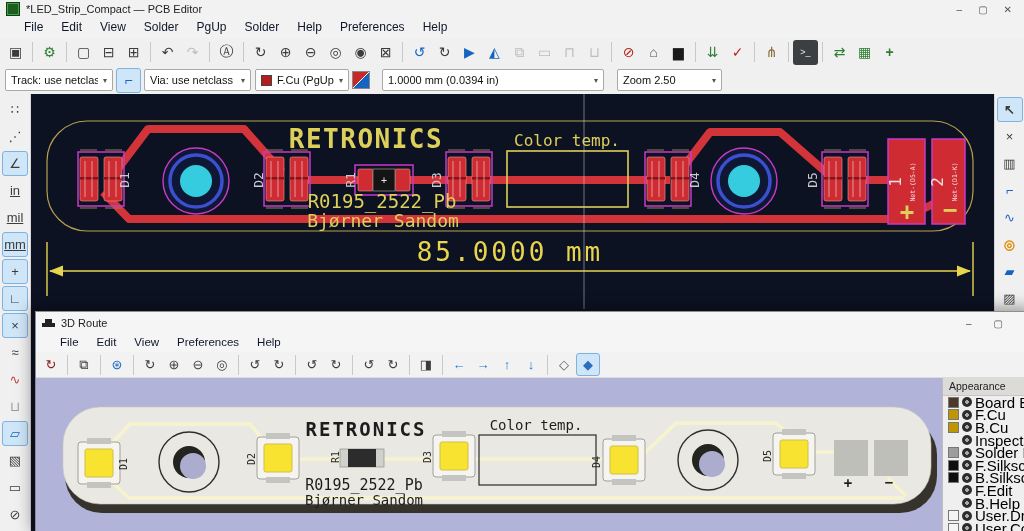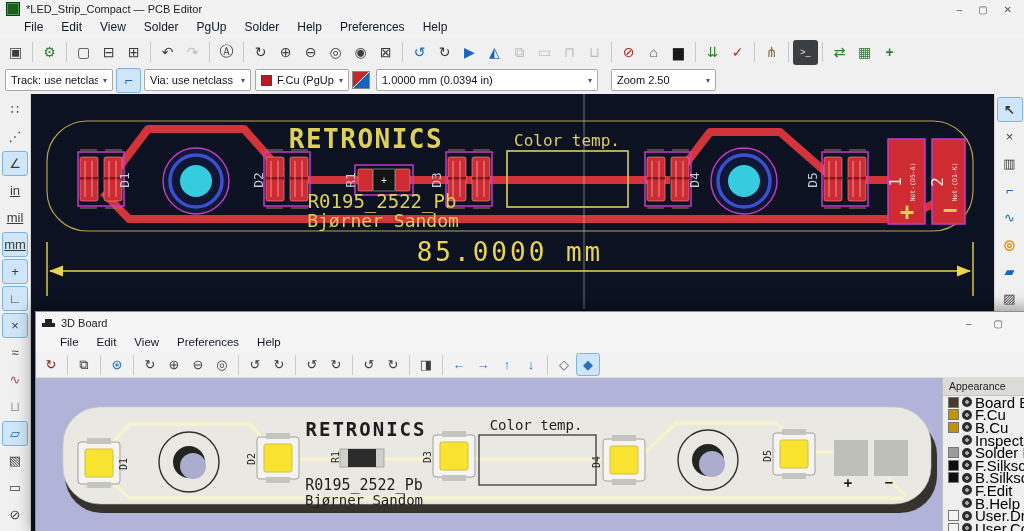--- a/index.html
+++ b/index.html
@@ -140,21 +140,21 @@
     <div class="dd" style="width:95px;margin-left:3px">
       <span class="dd-label">Via: use netclass sizes</span>
       <span class="chev">▾</span>
     </div>
     <div class="dd" style="width:82px;margin-left:4px">
       <span class="swatch-red"></span>
       <span class="dd-label">F.Cu (PgUp)</span>
       <span class="chev">▾</span>
     </div>
     <span class="pair-icon"></span>
-    <div class="dd" style="width:210px;margin-left:6px">
+    <div class="dd" style="width:210px;margin-left:12px">
       <span class="dd-label">1.0000 mm (0.0394 in)</span>
       <span class="chev">▾</span>
     </div>
     <div class="dd" style="width:93px;margin-left:13px">
       <span class="dd-label">Zoom 2.50</span>
       <span class="chev">▾</span>
     </div>
   </div>
 
   <div class="left-tb">
@@ -283,21 +283,21 @@
 
       <line x1="554" y1="0" x2="554" y2="215" stroke="#cdd6e0" stroke-width="0.8" opacity="0.65"></line>
     </svg>
   </div>
 </div>
 
 <div class="v3">
 
   <div class="titlebar">
     <span class="hat3d"></span>
-    <span>3D Board</span>
+    <span>3D Route</span>
     <span class="cap-btns" style="gap:22px;padding-right:26px">
       <span>–</span>
       <span>▢</span>
     </span>
   </div>
 
   <div class="menubar">
 
   <span class="menu-item">File</span>
       <span class="menu-item">Edit</span>

